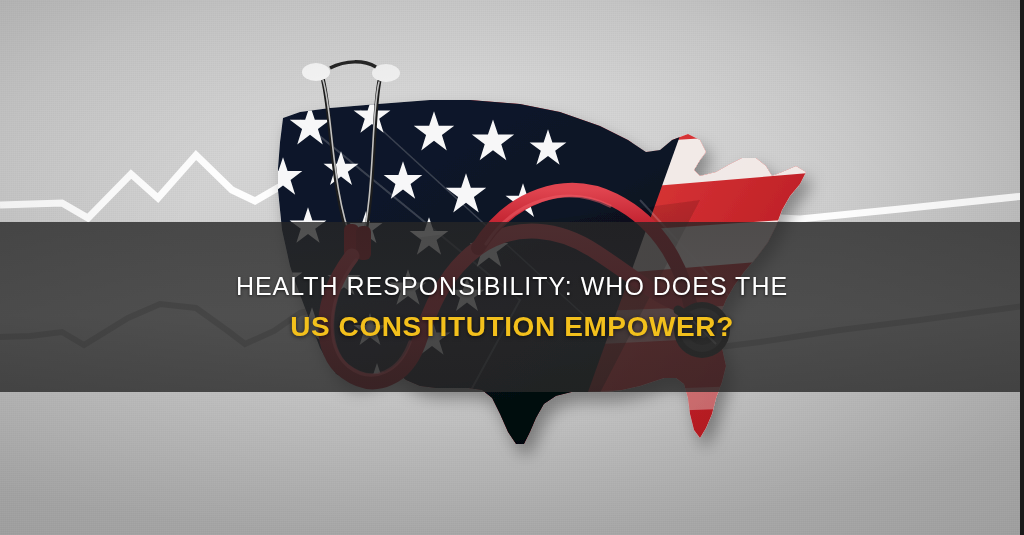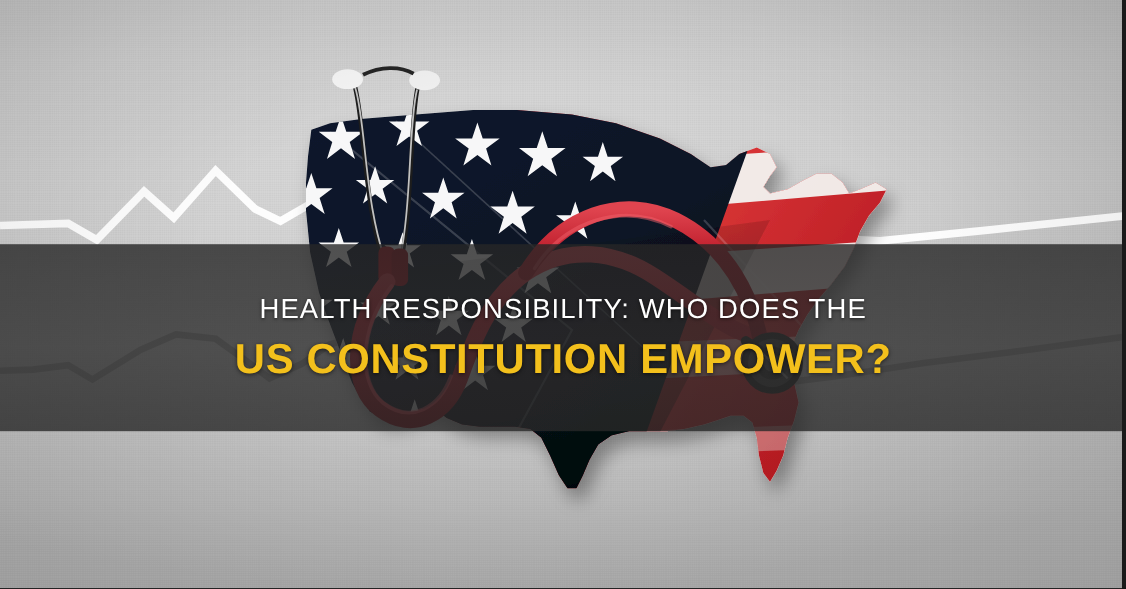--- a/index.html
+++ b/index.html
@@ -80,21 +80,21 @@
     font-size: 25px;
     letter-spacing: 1.0px;
     font-weight: 400;
     text-transform: uppercase;
     white-space: nowrap;
     text-shadow: 0 1px 3px rgba(0,0,0,.65);
     line-height: 1;
   }
   .title-line2 {
     color: #f3c01c;
-    font-size: 38px;
+    font-size: 28px;
     letter-spacing: .6px;
     font-weight: 700;
     text-transform: uppercase;
     white-space: nowrap;
     text-shadow: 0 1px 4px rgba(0,0,0,.6);
     line-height: 1;
   }
 </style>
 </head>
 <body>

